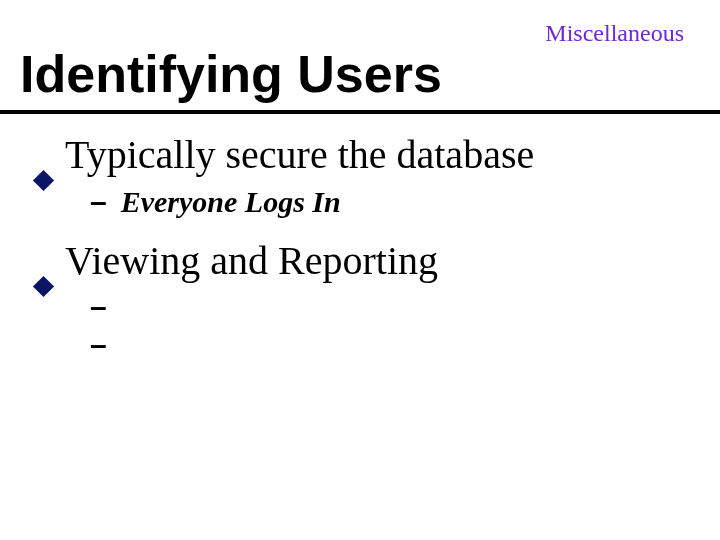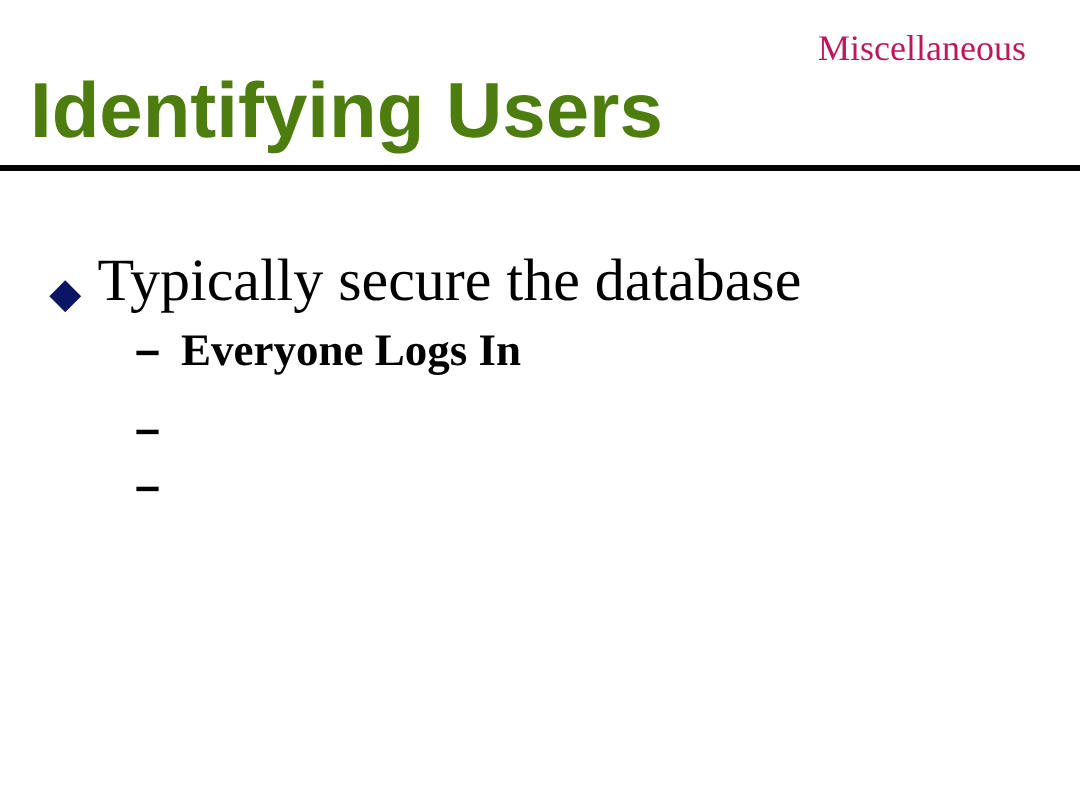--- a/index.html
+++ b/index.html
@@ -14,29 +14,29 @@
   .slide {
     position: relative;
     width: 720px;
     height: 540px;
     box-sizing: border-box;
   }
   .topic {
     position: absolute;
     top: 20px;
     right: 36px;
-    color: #be185d;
+    color: #6d28d9;
     font-size: 24px;
     font-weight: 400;
   }
   .title {
     position: absolute;
     top: 44px;
     left: 20px;
-    color: #4d7c0f;
+    color: #000000;
     font-family: Arial, Helvetica, sans-serif;
     font-weight: 700;
     font-size: 52px;
     letter-spacing: 0px;
   }
   .rule {
     position: absolute;
     top: 110px;
     left: 0;
     width: 720px;
@@ -45,23 +45,22 @@
   }
   .body {
     position: absolute;
     top: 132px;
     left: 36px;
     right: 36px;
     color: #000000;
   }
   .bullet-row {
     display: flex;
-    align-items: center;
+    align-items: flex-end;
     margin-bottom: 4px;
-    margin-top: 32px;
   }
   .diamond {
     width: 15px;
     height: 15px;
     background: #0a1566;
     transform: rotate(45deg);
     flex: 0 0 auto;
     position: relative;
     top: 10px;
     margin-right: 14px;
@@ -82,20 +81,21 @@
     font-size: 30px;
     font-weight: 700;
     margin-right: 14px;
     flex: 0 0 auto;
     font-family: Arial, Helvetica, sans-serif;
   }
   .sub-text {
     font-size: 30px;
     font-weight: 700;
     line-height: 1.2;
+    font-style: italic;
   }
 </style>
 </head>
 <body>
 
 <div class="slide">
 
   <div class="topic">Miscellaneous</div>
 
   <div class="title">Identifying Users</div>
@@ -108,20 +108,24 @@
       <div class="diamond"></div>
       <div class="bullet-text">Typically secure the database</div>
     </div>
     <div class="sub-list">
       <div class="sub-row">
         <div class="dash">–</div>
         <div class="sub-text">Everyone Logs In</div>
       </div>
     </div>
 
+    <div class="bullet-row">
+      <div class="diamond"></div>
+      <div class="bullet-text"> Viewing and Reporting</div>
+    </div>
     <div class="sub-list">
       <div class="sub-row">
         <div class="dash">–</div>
       </div>
       <div class="sub-row">
         <div class="dash">–</div>
       </div>
     </div>
 
   </div>

